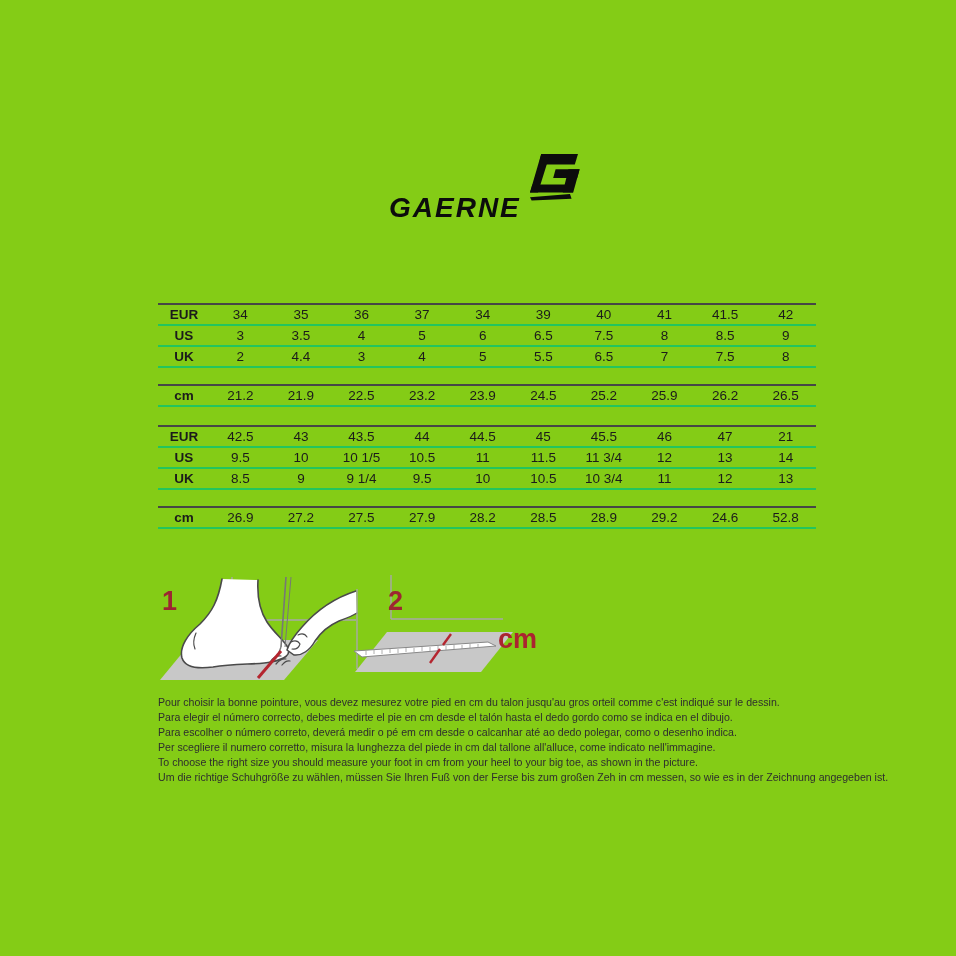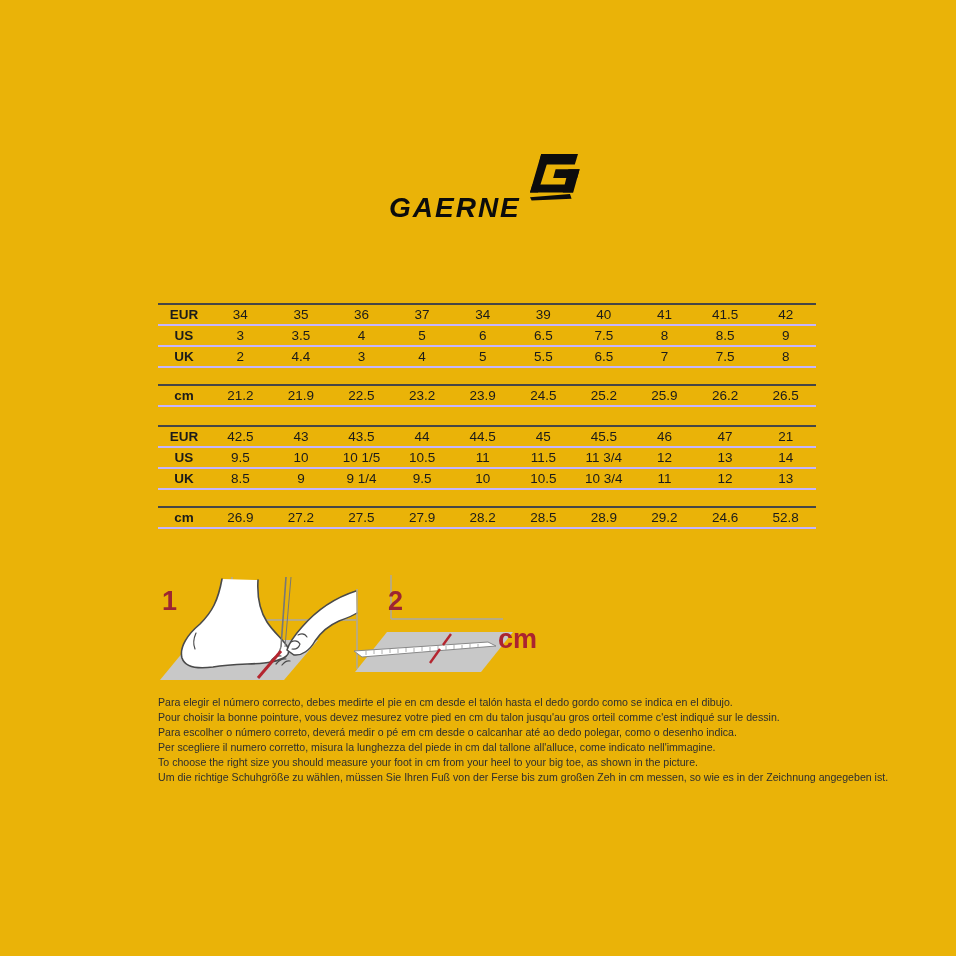--- a/index.html
+++ b/index.html
@@ -1,36 +1,36 @@
 <!DOCTYPE html>
 <html><head>
 <meta charset="utf-8">
 <style>
   html,body { margin:0; padding:0; background:#fff; }
   .page {
-    position:relative; width:956px; height:956px; background:#eab308;
+    position:relative; width:956px; height:956px; background:#84cc16;
     font-family:"Liberation Sans", sans-serif; overflow:hidden; color:#1b1b1b;
   }
 
   
   .logo { position:absolute; left:385px; top:150px; width:235px; height:78px; }
   .logo .g-icon { position:absolute; left:128px; top:4px; width:74px; height:48px; }
   .logo .wordmark {
     position:absolute; left:4px; top:42px;
     font-size:28px; font-weight:bold; font-style:italic;
     letter-spacing:2px; color:#0c0c0c; white-space:nowrap;
   }
 
   
   .size-tables { position:absolute; left:158px; top:303px; width:658px; }
   table.sizes {
     width:100%; border-collapse:collapse; table-layout:fixed;
     border-top:2px solid #464646;
   }
-  table.sizes tr { border-bottom:2px solid #c4b5fd; }
+  table.sizes tr { border-bottom:2px solid #22c55e; }
   table.sizes th, table.sizes td {
     padding:0; height:19px; line-height:19px; text-align:center;
     font-size:13.5px; vertical-align:middle; color:#1b1b1b;
     white-space:nowrap; overflow:hidden;
   }
   table.sizes th { font-weight:bold; }
   table.sizes td { font-weight:normal; }
   #table-eur-1, #table-eur-2 { margin-bottom:16px; }
   #table-cm-1 { margin-bottom:18px; }
 
@@ -318,21 +318,21 @@
           <line x1="282" y1="74" x2="272" y2="88"></line>
         </g>
       </g>
     </svg>
     <span class="step-num" id="step1-num">1</span>
     <span class="step-num" id="step2-num">2</span>
     <span class="cm-label">cm</span>
   </div>
 
   <div class="instructions">
+      <div class="instr-line">Pour choisir la bonne pointure, vous devez mesurez votre pied en cm du talon jusqu'au gros orteil comme c'est indiqué sur le dessin.</div>
       <div class="instr-line">Para elegir el número correcto, debes medirte el pie en cm desde el talón hasta el dedo gordo como se indica en el dibujo.</div>
-      <div class="instr-line">Pour choisir la bonne pointure, vous devez mesurez votre pied en cm du talon jusqu'au gros orteil comme c'est indiqué sur le dessin.</div>
       <div class="instr-line">Para escolher o número correto, deverá medir o pé em cm desde o calcanhar até ao dedo polegar, como o desenho indica.</div>
       <div class="instr-line">Per scegliere il numero corretto, misura la lunghezza del piede in cm dal tallone all'alluce, come indicato nell'immagine.</div>
       <div class="instr-line">To choose the right size you should measure your foot in cm from your heel to your big toe, as shown in the picture.</div>
       <div class="instr-line">Um die richtige Schuhgröße zu wählen, müssen Sie Ihren Fuß von der Ferse bis zum großen Zeh in cm messen, so wie es in der Zeichnung angegeben ist.</div>
     </div>
 
 </div>
 
 </body></html>

